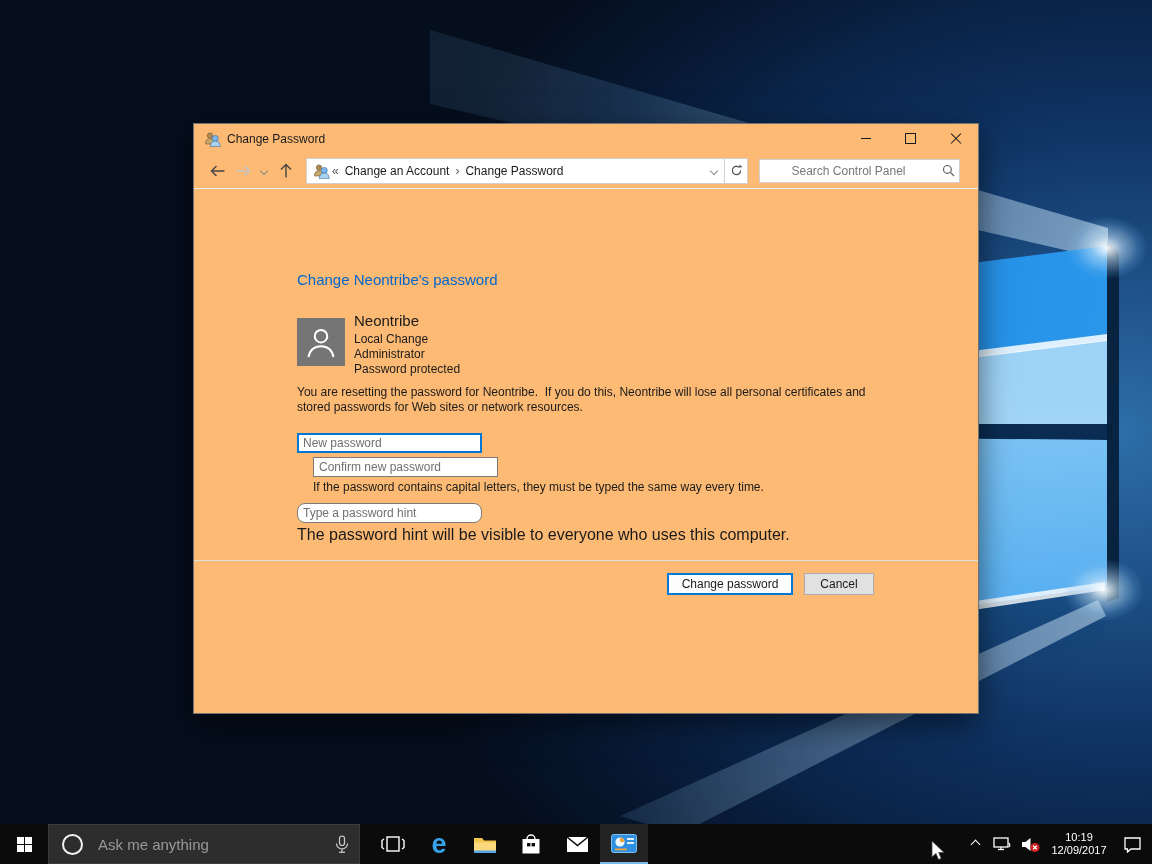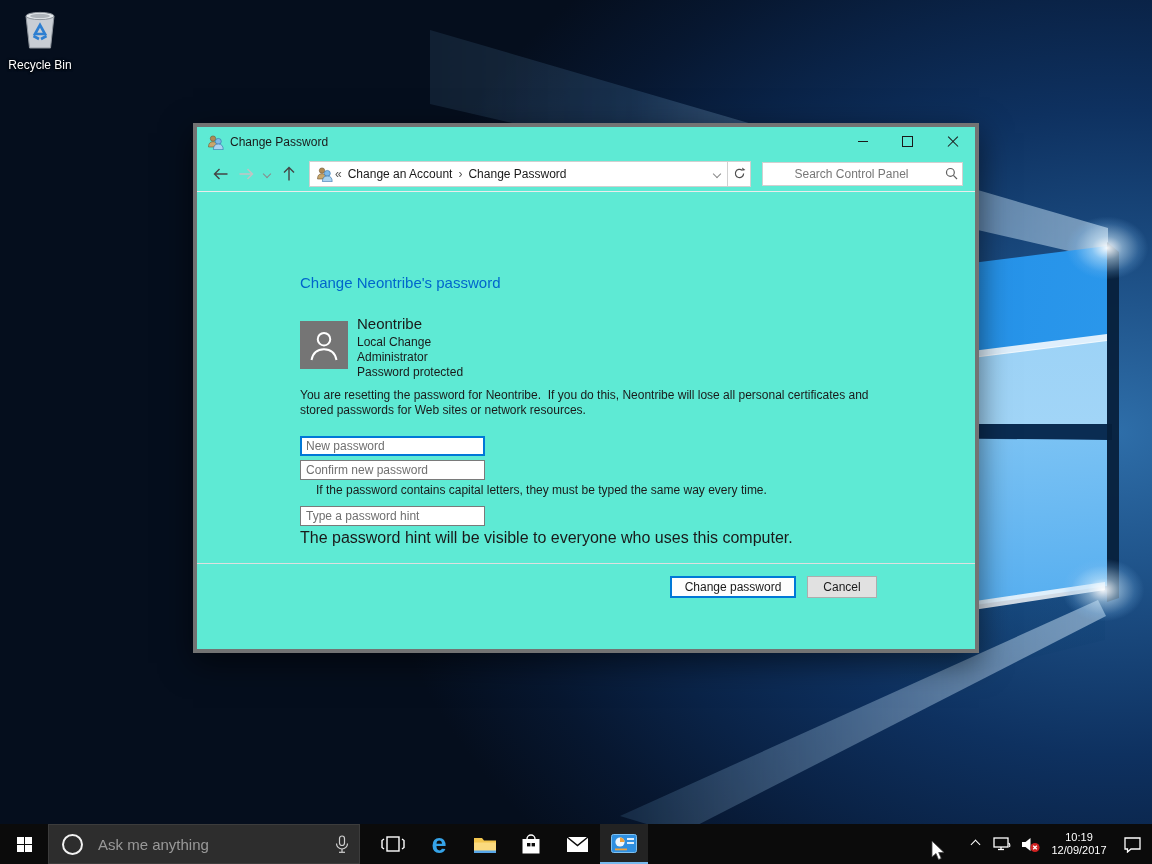--- a/index.html
+++ b/index.html
@@ -31,22 +31,22 @@
      background:linear-gradient(90deg,rgba(110,175,230,0) 0%,rgba(120,185,235,.15) 55%,rgba(220,240,255,.5) 96%,rgba(255,255,255,.75) 100%);filter:blur(1px);}
   .glow{position:absolute;width:110px;height:84px;
      background:radial-gradient(closest-side,rgba(255,255,255,.95) 0%,rgba(200,230,250,.55) 28%,rgba(130,190,240,.2) 58%,transparent 75%);}
   #glow-a{left:1052px;top:206px;} #glow-b{left:1048px;top:548px;}
 
   
   #recycle-bin{position:absolute;left:8px;top:6px;width:64px;text-align:center;cursor:default;}
   #recycle-bin .rb-label{color:#fff;font-size:12px;margin-top:2px;text-shadow:0 1px 2px #000,0 0 3px #000;}
 
   
-  #win{position:absolute;left:193px;top:123px;width:786px;height:530px;background:#5eead4;
-       border:4px solid #737373;box-shadow:0 10px 30px rgba(0,0,0,.55);box-sizing:border-box;}
+  #win{position:absolute;left:193px;top:123px;width:786px;height:591px;background:#fdba74;
+       border:1px solid #737373;box-shadow:0 10px 30px rgba(0,0,0,.55);box-sizing:border-box;}
   #titlebar{position:relative;height:29px;display:flex;align-items:center;padding-left:10px;}
   #titlebar .t-text{font-size:12px;color:#1a1a1a;margin-left:6px;}
   #caption{position:absolute;right:0;top:0;height:29px;display:flex;}
   .cap-btn{width:45px;height:29px;display:flex;align-items:center;justify-content:center;}
   .glyph-min{width:10px;border-top:1px solid #1a1a1a;}
   .glyph-max{width:9px;height:9px;border:1px solid #1a1a1a;}
   .glyph-x{position:relative;width:12px;height:12px;}
   .glyph-x::before,.glyph-x::after{content:"";position:absolute;left:-1px;top:5px;width:14px;height:1.3px;background:#1a1a1a;}
   .glyph-x::before{transform:rotate(45deg);} .glyph-x::after{transform:rotate(-45deg);}
 
@@ -70,23 +70,23 @@
   #heading{position:absolute;left:103px;top:82px;font-size:15px;color:#0066cc;}
   #user-tile{position:absolute;left:103px;top:129px;width:48px;height:48px;background:#757575;display:flex;align-items:center;justify-content:center;}
   #user-name{position:absolute;left:160px;top:123px;font-size:15px;color:#1a1a1a;}
   .user-line{position:absolute;left:160px;font-size:12px;color:#1a1a1a;}
   #user-line1{top:143px;} #user-line2{top:158px;} #user-line3{top:173px;}
   #warning{position:absolute;left:103px;top:196px;width:578px;font-size:12px;line-height:15px;color:#1a1a1a;white-space:pre-wrap;}
   .field{position:absolute;left:103px;width:185px;height:20px;font-size:12px;color:#333;
          border:1px solid #7a7a7a;padding:0 5px;box-sizing:border-box;font-family:"Liberation Sans",sans-serif;outline:none;background:#fff;}
   .field::placeholder{color:#707070;opacity:1;}
   #fld-new{top:244px;border:2px solid #0078d7;padding:0 4px;}
-  #fld-confirm{top:268px;}
+  #fld-confirm{top:268px;margin-left:16px;}
   #note-capital{position:absolute;left:103px;top:291px;font-size:12px;color:#1a1a1a;margin-left:16px;}
-  #fld-hint{top:314px;}
+  #fld-hint{top:314px;border-radius:8px;}
   #note-hint{position:absolute;left:103px;top:337px;font-size:16px;color:#1a1a1a;}
   #divider{position:absolute;left:0;right:0;top:371px;border-top:1px solid #dfdfdf;}
   .btn{position:absolute;top:384px;height:22px;font-size:12px;color:#1a1a1a;display:flex;align-items:center;justify-content:center;box-sizing:border-box;}
   #btn-change{left:473px;width:126px;background:#fdfdfd;border:2px solid #0078d7;}
   #btn-cancel{left:610px;width:70px;background:#e1e1e1;border:1px solid #adadad;}
 
   
   #taskbar{position:absolute;left:0;bottom:0;width:1152px;height:40px;background:#0b0b0b;display:flex;align-items:stretch;z-index:30;}
   #start-btn{width:48px;display:flex;align-items:center;justify-content:center;}
   #win-logo{display:grid;grid-template-columns:7px 7px;grid-template-rows:7px 7px;gap:1px;}
@@ -120,30 +120,20 @@
   <div class="poly" id="pane-top-line"></div>
   <div class="poly" id="pane-gap"></div>
   <div class="poly" id="pane-bot"></div>
   <div class="poly" id="pane-bot-fade"></div>
   <div class="poly" id="pane-bot-line"></div>
   <div class="poly" id="frame-edge"></div>
   <div class="poly" id="beam-bot"></div>
   <div class="glow" id="glow-a"></div>
   <div class="glow" id="glow-b"></div>
 
-  <div id="recycle-bin">
-    <svg width="42" height="46" viewBox="0 0 42 46">
-      <polygon points="7,10 35,10 31.5,42 10.5,42" fill="#c9ced5" stroke="#8f959d" stroke-width="1"></polygon>
-      <ellipse cx="21" cy="10" rx="14" ry="3.6" fill="#e4e8ec" stroke="#8f959d" stroke-width="1"></ellipse>
-      <ellipse cx="21" cy="10" rx="10" ry="2.2" fill="#aeb4bb"></ellipse>
-      <path d="M16 28 L21 19 L26 28 Z" fill="none" stroke="#2e7fd1" stroke-width="2.6"></path>
-      <path d="M14.5 30 L20 33 M27.5 30 L22 33" stroke="#2e7fd1" stroke-width="2.6" fill="none"></path>
-    </svg>
-    <div class="rb-label">Recycle Bin</div>
-  </div>
 
   <div id="win">
 
     <div id="titlebar">
       <svg width="17" height="16" viewBox="0 0 17 16">
         <circle cx="6" cy="4.6" r="2.7" fill="#b08a55" stroke="#6e5633" stroke-width=".6"></circle>
         <path d="M1.5 13 q0-5.3 4.5-5.3 q4.5 0 4.5 5.3 Z" fill="#c9a76b" stroke="#6e5633" stroke-width=".6"></path>
         <circle cx="11.3" cy="7.4" r="3" fill="#7db8e8" stroke="#2d6da8" stroke-width=".6"></circle>
         <path d="M6.4 15.6 q0-5.6 4.9-5.6 q4.9 0 4.9 5.6 Z" fill="#a8d2f0" stroke="#2d6da8" stroke-width=".6"></path>
       </svg>

